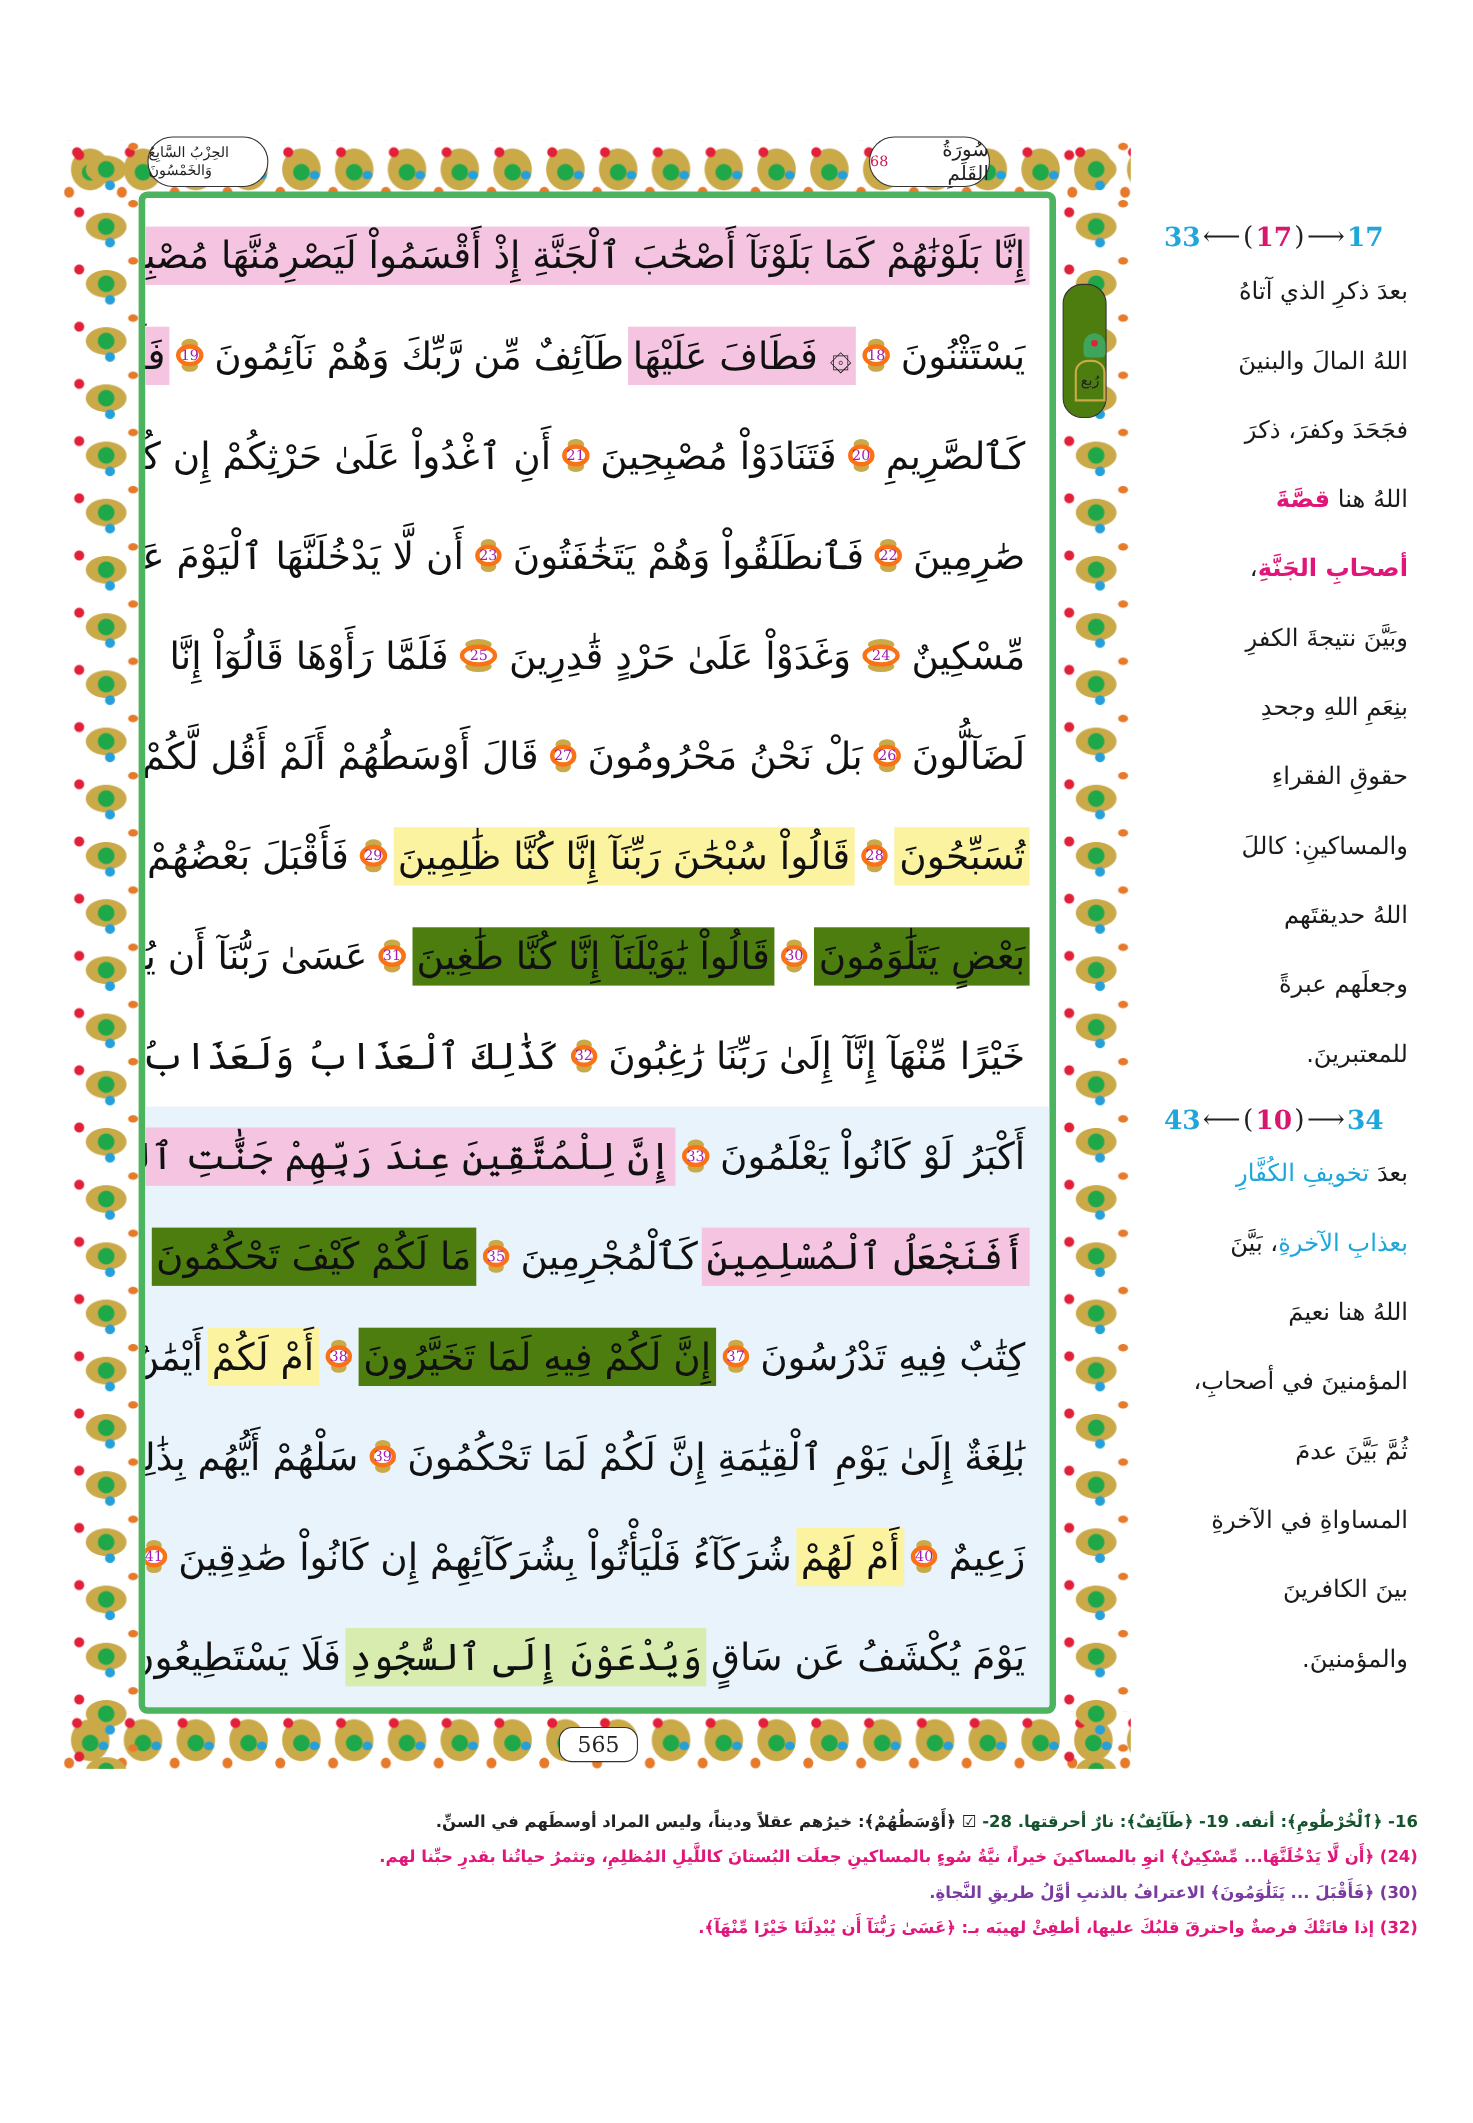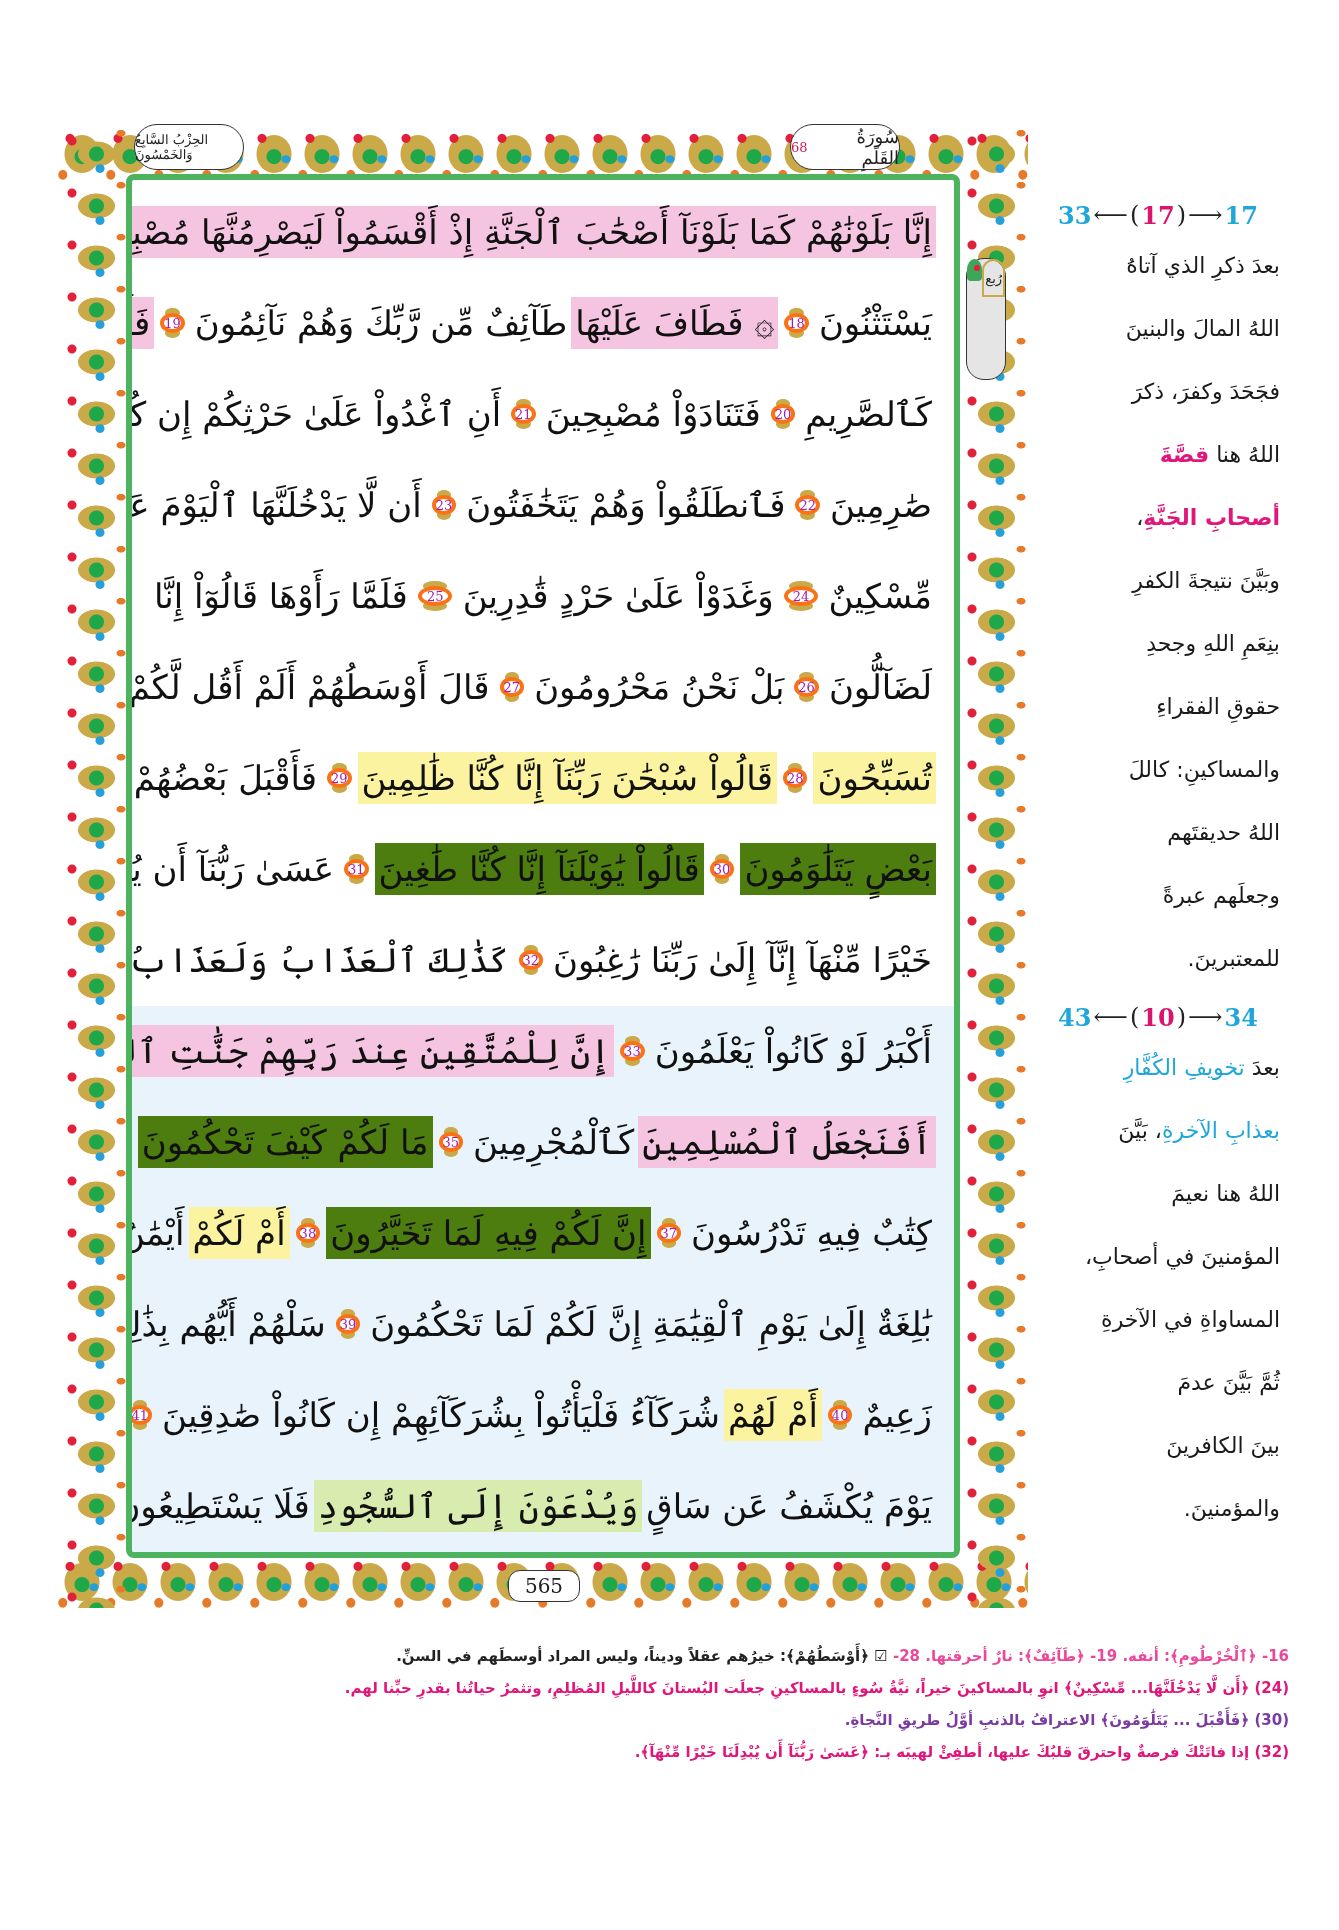--- a/index.html
+++ b/index.html
@@ -61,22 +61,22 @@
     display: inline-flex; align-items: center; justify-content: center;
     width: 34px; height: 20px; border-radius: 50%; border: 4px solid #f97316;
     background: #fff; font-size: 13px; color: #a21caf; margin: 0 6px; position: relative;
     box-shadow: 0 -10px 0 -5px #c9a948, 0 10px 0 -5px #c9a948;
     font-family: "DejaVu Serif", serif; direction: ltr;
   }
 
   
   .rub {
     position: absolute; left: 966px; top: 258px; width: 40px; height: 122px;
-    border: 1.5px solid #333; border-radius: 18px; background: #e5e5e5; z-index: 3;
-    display: flex; align-items: flex-start; justify-content: flex-end; padding-bottom: 14px;
+    border: 1.5px solid #333; border-radius: 18px; background: #4d7c0f; z-index: 3;
+    display: flex; flex-direction: column; align-items: flex-end; justify-content: flex-end; padding-bottom: 14px;
   }
   .rub .arch {
     width: 28px; height: 38px; border: 2px solid #c9a948; border-radius: 12px 12px 0 0;
     display: flex; align-items: center; justify-content: center;
     font-family: "DejaVu Serif", serif; font-size: 13px; color: #222;
   }
   .rub .crest { width: 20px; height: 22px; background: #3fa55b; border-radius: 50% 50% 4px 4px; margin-bottom: 2px; position: relative; }
   .rub .crest::after { content: ""; position: absolute; left: 7px; top: 6px; width: 6px; height: 6px; border-radius: 50%; background: #e2203a; }
 
   
@@ -94,21 +94,21 @@
   .side-line { height: 63px; line-height: 63px; white-space: nowrap; }
   .side-line .pink { color: #e0167a; font-weight: bold; }
   .side-line .blue { color: #1fa7dc; }
 
   
   .footnotes {
     position: absolute; left: 140px; right: 50px; top: 1640px; direction: rtl;
     font-family: "DejaVu Sans", sans-serif; font-size: 15px; font-weight: bold;
   }
   .fn-line { height: 32px; line-height: 32px; white-space: nowrap; text-align: right; }
-  .fn-blue { color: #ec4899; text-align: center; }
+  .fn-blue { color: #14532d; text-align: center; }
   .fn-dark { color: #222; }
   .fn-pink { color: #e0167a; }
   .fn-purple { color: #7a3aa0; }
 </style>
 </head>
 <body>
 
 <div class="orn-band top"></div>
 <div class="orn-band bottom"></div>
 <div class="orn-band left"></div>
@@ -265,22 +265,22 @@
     <span class="pink">10</span>
     <span class="arrow">)</span>
     <span class="arrow">⟶</span>
     <span class="blue">34</span>
   </div>
   <div id="side2">
       <div class="side-line"><span>بعدَ </span><span class="blue">تخويفِ الكُفَّارِ</span></div>
       <div class="side-line"><span class="blue">بعذابِ الآخرةِ</span><span>، بَيَّنَ</span></div>
       <div class="side-line"><span>اللهُ هنا نعيمَ</span></div>
       <div class="side-line"><span>المؤمنينَ في أصحابِ،</span></div>
+      <div class="side-line"><span>ثُمَّ بَيَّنَ عدمَ</span></div>
       <div class="side-line"><span>المساواةِ في الآخرةِ</span></div>
-      <div class="side-line"><span>ثُمَّ بَيَّنَ عدمَ</span></div>
       <div class="side-line"><span>بينَ الكافرينَ</span></div>
       <div class="side-line"><span>والمؤمنينَ.</span></div>
     </div>
 </div>
 
 <div class="footnotes" id="footnotes">
     <div class="fn-line"><span class="fn-blue">16- ﴿ٱلْخُرْطُومِ﴾: أنفه. 19- ﴿طَآئِفٌ﴾: نارٌ أحرقتها. 28- </span><span class="fn-dark">☑ ﴿أَوْسَطُهُمْ﴾: خيرُهم عقلاً وديناً، وليس المراد أوسطَهم في السنِّ.</span></div>
     <div class="fn-line"><span class="fn-pink">(24) ﴿أَن لَّا يَدْخُلَنَّهَا... مِّسْكِينٌ﴾ انوِ بالمساكينَ خيراً، نيَّةُ سُوءٍ بالمساكينِ جعلَت البُستانَ كاللَّيلِ المُظلِمِ، وتثمرُ حياتُنا بقدرِ حبِّنا لهم.</span></div>
     <div class="fn-line"><span class="fn-purple">(30) ﴿فَأَقْبَلَ ... يَتَلَٰوَمُونَ﴾ الاعترافُ بالذنبِ أوَّلُ طريقِ النَّجاةِ.</span></div>
     <div class="fn-line"><span class="fn-pink">(32) إذا فاتَتْكَ فرصةٌ واحترقَ قلبُكَ عليها، أطفِئْ لهيبَه بـ: ﴿عَسَىٰ رَبُّنَآ أَن يُبْدِلَنَا خَيْرًا مِّنْهَآ﴾.</span></div>

